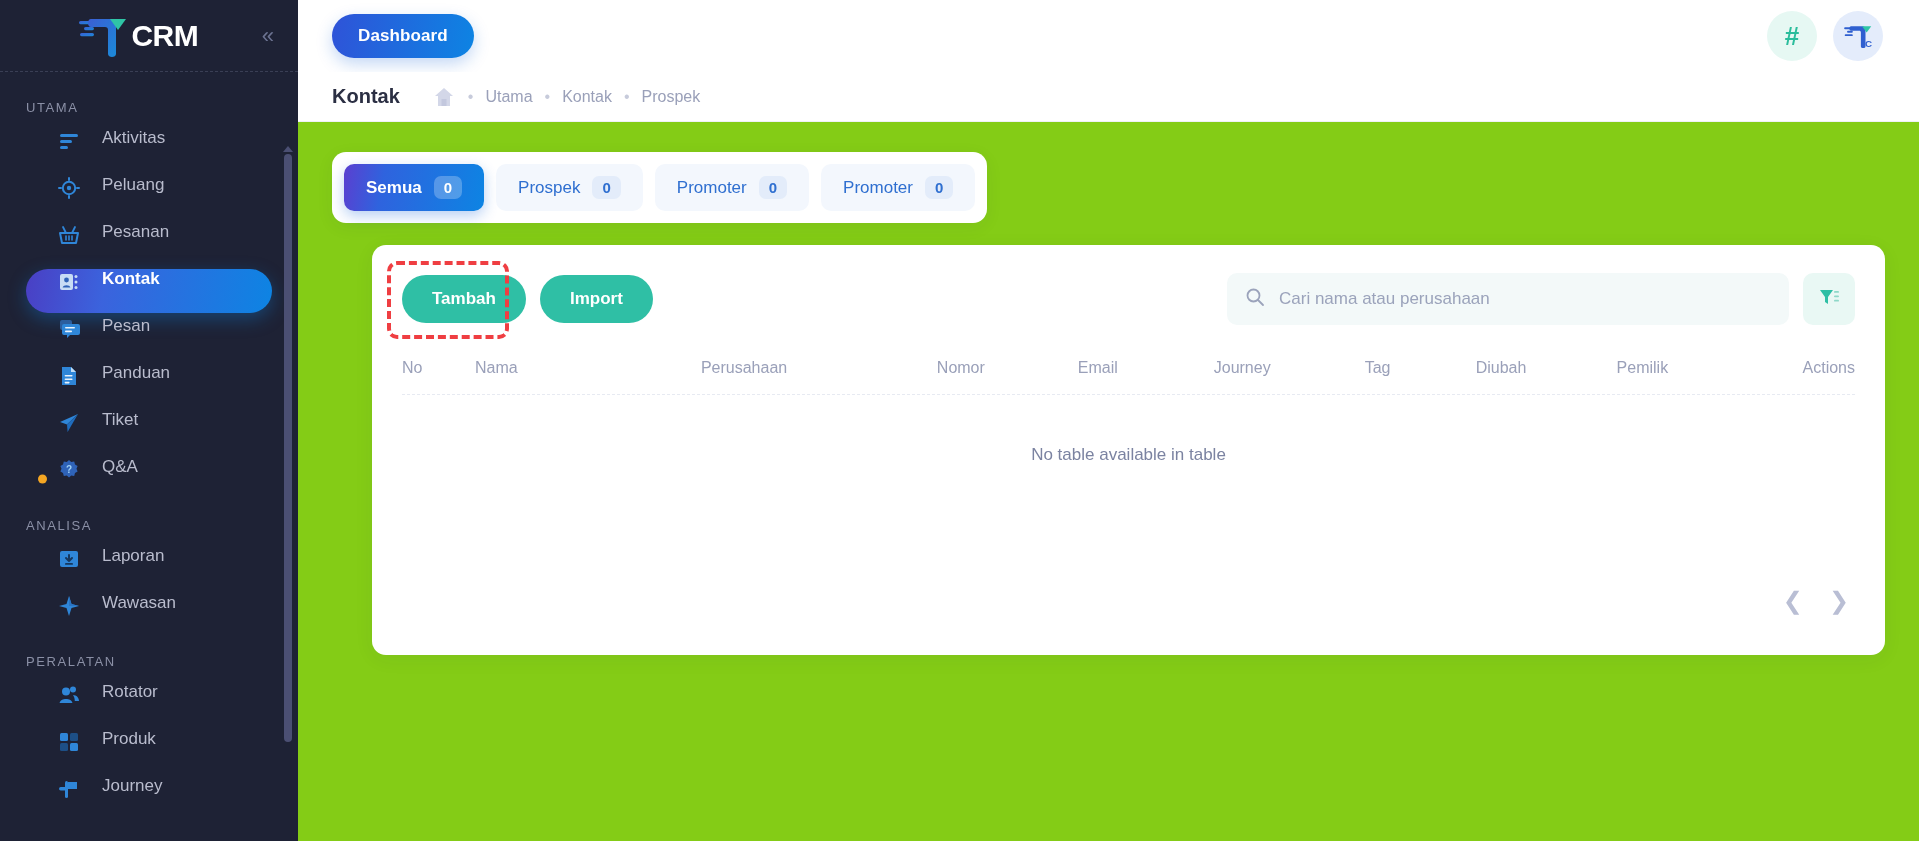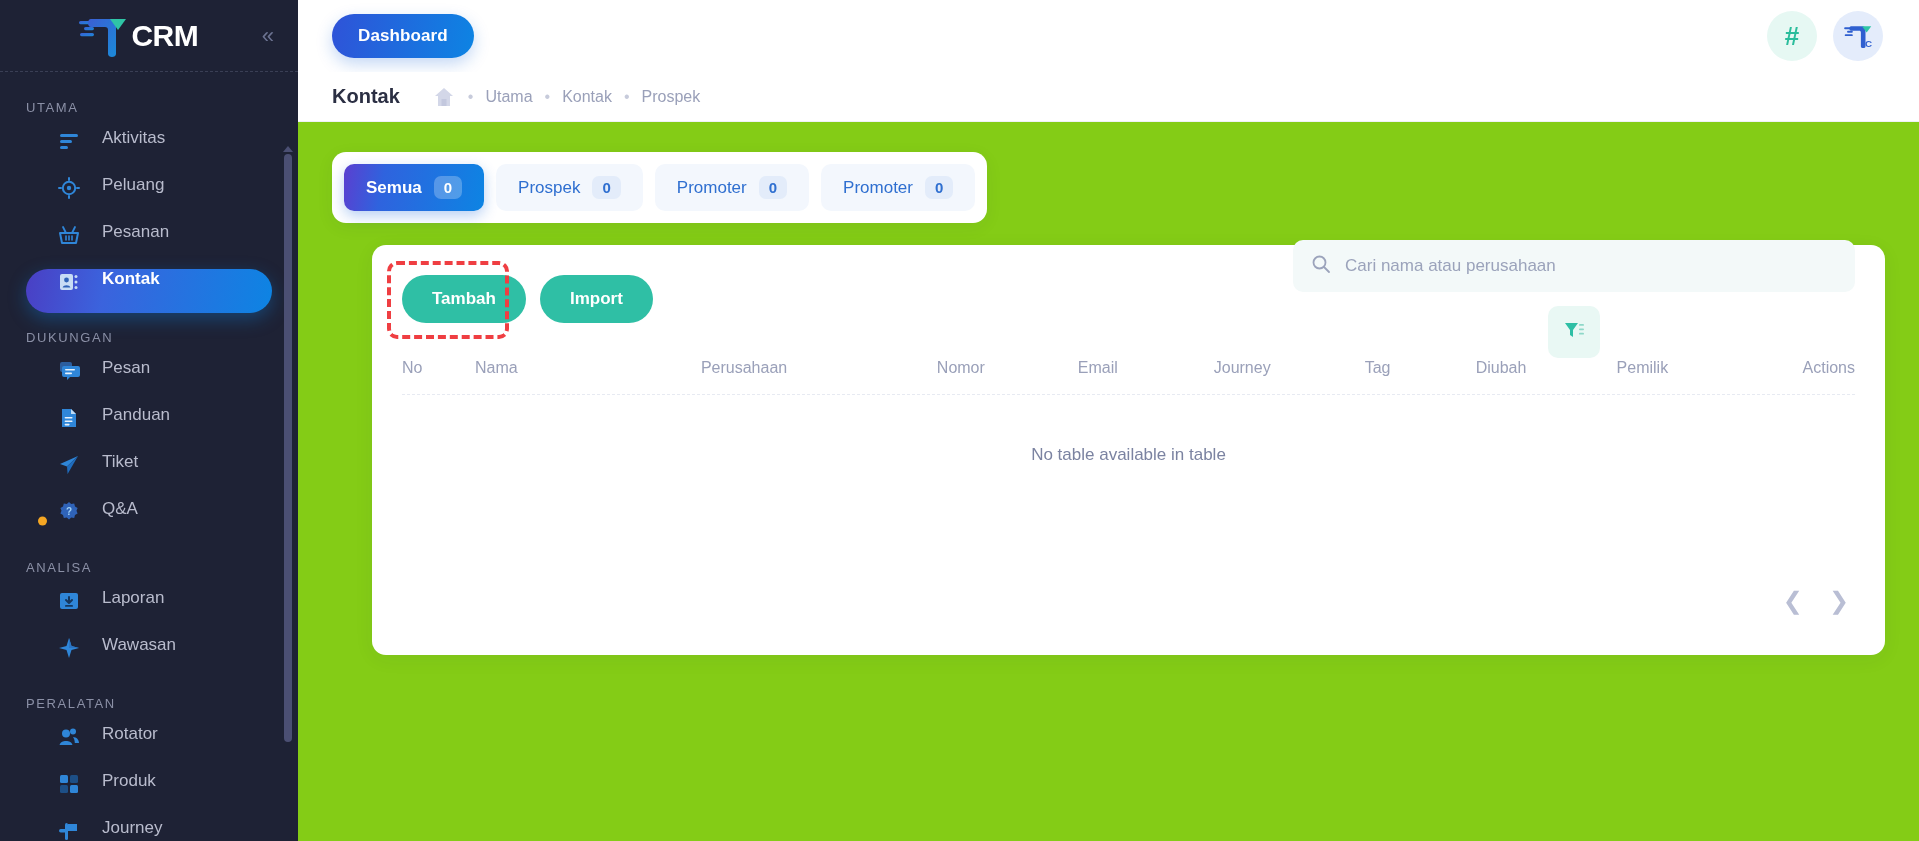--- a/index.html
+++ b/index.html
@@ -157,21 +157,21 @@
     padding: 14px 30px; font-size: 17px; font-weight: 700;
     cursor: pointer;
   }
   .highlight-box {
     position: absolute; left: -15px; top: -14px;
     width: 122px; height: 78px;
     border: 4px dashed #ef3e42; border-radius: 10px;
     pointer-events: none;
   }
   .toolbar-spacer { flex: 1; }
-  .search-wrap { display: flex; align-items: center; gap: 14px; flex-direction: column; }
+  .search-wrap { display: flex; align-items: center; gap: 14px; }
   .search-box {
     width: 562px; height: 52px;
     background: #f3f9f9; border-radius: 10px;
     display: flex; align-items: center; padding: 0 18px; gap: 14px;
     cursor: text;
   }
   .search-box input {
     border: none; outline: none; background: transparent;
     font-family: "Liberation Sans", sans-serif;
     font-size: 17px; color: #6d7490; width: 100%;
@@ -274,21 +274,20 @@
               <circle cx="8.5" cy="9" r="2.4" fill="#2f63b8"></circle>
               <path d="M4.6 16.4 C5.4 13.6 11.6 13.6 12.4 16.4 Z" fill="#2f63b8"></path>
               <circle cx="18" cy="5.6" r="1.5" fill="#c7dcf5"></circle>
               <circle cx="18" cy="11" r="1.5" fill="#c7dcf5"></circle>
               <circle cx="18" cy="16.4" r="1.5" fill="#c7dcf5"></circle>
             </svg>
         </span>
         <span class="sb-label">Kontak</span>
       </div>
 
-      <div class="sb-group-title">DUKUNGAN</div>
       <div class="sb-item">
         <span class="sb-ico">
           <svg width="22" height="22" viewBox="0 0 22 22">
               <rect x="2" y="2" width="12" height="10" rx="2" fill="#2c5e9e"></rect>
               <path d="M6 6 H20 A2 2 0 0 1 22 8 V15 A2 2 0 0 1 20 17 H12 L9 20 V17 H6 A2 2 0 0 1 4 15 V8 A2 2 0 0 1 6 6 Z" fill="#2f86d8"></path>
               <rect x="7" y="9" width="10" height="1.6" rx="0.8" fill="#e9f2fb"></rect>
               <rect x="7" y="12.6" width="7" height="1.6" rx="0.8" fill="#e9f2fb"></rect>
             </svg>
         </span>
         <span class="sb-label">Pesan</span>

